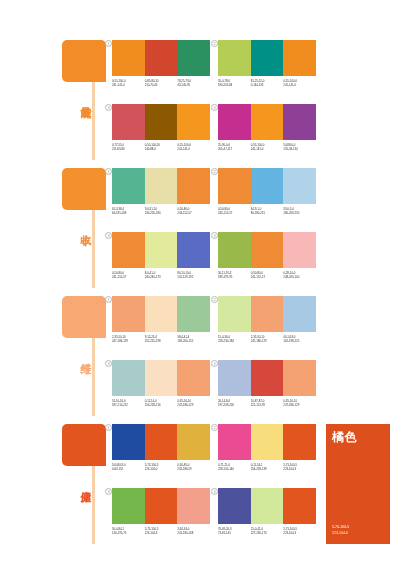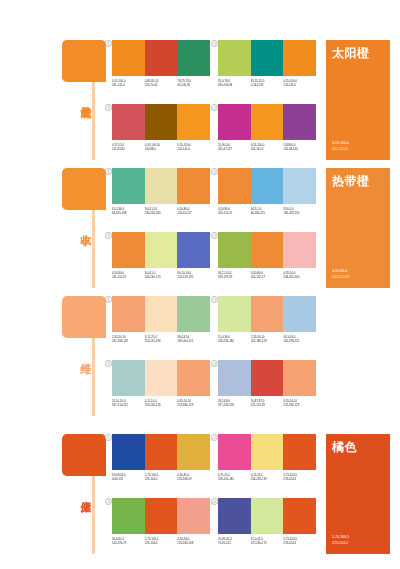--- a/index.html
+++ b/index.html
@@ -17,21 +17,21 @@
 
   
   .section {
     position: absolute;
     left: 0; width: 400px;
     height: 128px;
   }
   .sec-0 { top: 38px; }
   .sec-1 { top: 166px; }
   .sec-2 { top: 294px; }
-  .sec-3 { top: 422px; margin-top: 10px; }
+  .sec-3 { top: 422px; }
 
   
   .left-col {
     position: absolute;
     left: 62px; top: 2px;
     width: 44px; height: 124px;
   }
   .left-chip {
     width: 44px; height: 42px;
     border-radius: 5px 5px 0 5px;
@@ -223,27 +223,20 @@
               <div>0-55-100-0</div>
               <div>241-141-0</div>
             </div>
             <div class="code-cell">
               <div>54-88-0-0</div>
               <div>135-58-134</div>
             </div>
           </div>
         </div>
       </div>
-      <div class="big-panel" style="background: rgb(239, 129, 38);">
-        <div class="big-name">太阳橙</div>
-        <div class="big-codes">
-          <div class="c1">0-55-100-0</div>
-          <div class="c2">241-141-0</div>
-        </div>
-      </div>
     </div>
     <div class="section sec-1">
       <div class="left-col">
         <div class="left-chip" style="background: rgb(243, 145, 47);"></div>
         <div class="left-stem"></div>
         <div class="vert-label" style="color: rgb(240, 147, 74);">丰收</div>
       </div>
       <div class="grid">
         <div class="palette p0">
           <div class="pal-num">1</div>
@@ -327,27 +320,20 @@
               <div>0-50-80-0</div>
               <div>241-152-57</div>
             </div>
             <div class="code-cell">
               <div>0-28-10-0</div>
               <div>248-203-100</div>
             </div>
           </div>
         </div>
       </div>
-      <div class="big-panel" style="background: rgb(240, 139, 53);">
-        <div class="big-name">热带橙</div>
-        <div class="big-codes">
-          <div class="c1">0-50-80-0</div>
-          <div class="c2">243-152-57</div>
-        </div>
-      </div>
     </div>
     <div class="section sec-2">
       <div class="left-col">
         <div class="left-chip" style="background: rgb(247, 168, 115);"></div>
         <div class="left-stem"></div>
         <div class="vert-label" style="color: rgb(243, 169, 120);">纤维</div>
       </div>
       <div class="grid">
         <div class="palette p0">
           <div class="pal-num">1</div>

